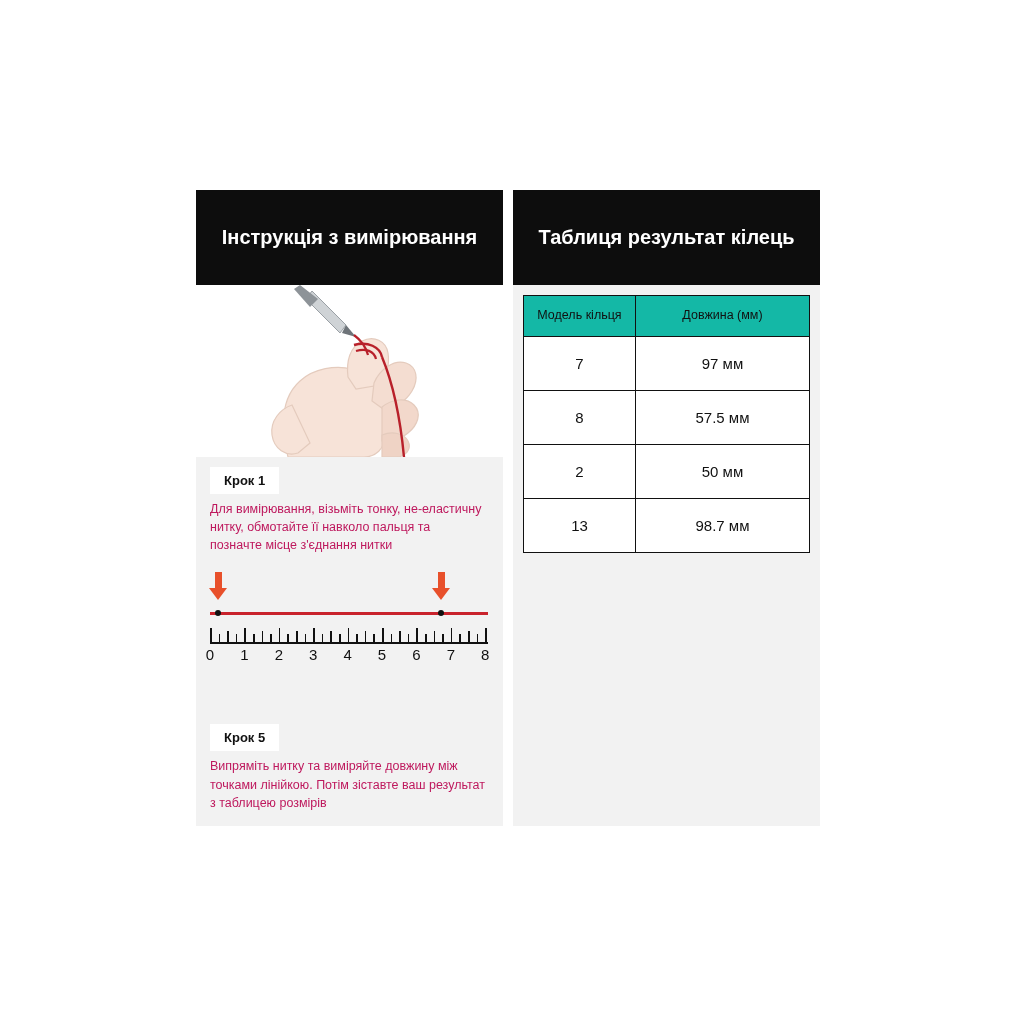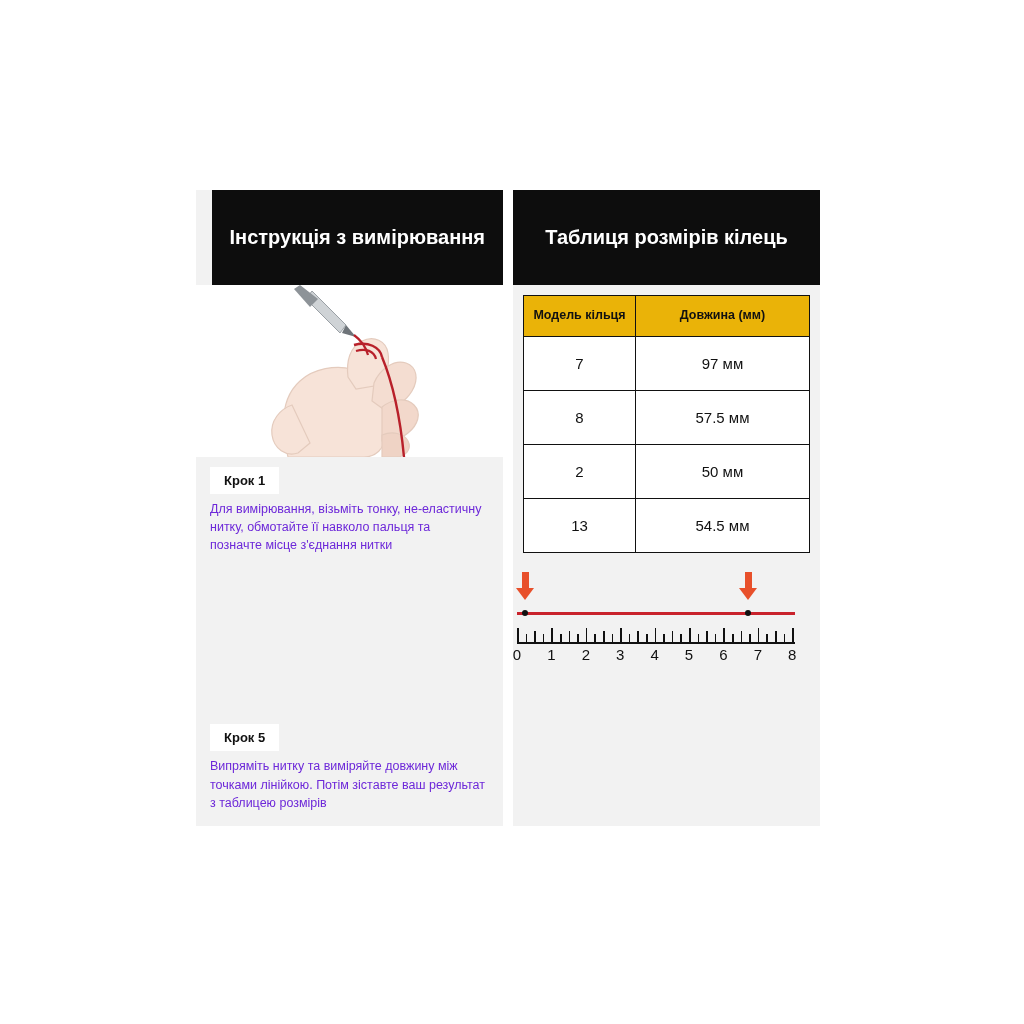--- a/index.html
+++ b/index.html
@@ -24,21 +24,20 @@
     display: flex;
     gap: 10px;
   }
 
   
   .left-col {
     width: 307px;
     display: flex;
     flex-direction: column;
     background: #f2f2f2;
-    align-items: flex-end;
   }
   .panel-header {
     background: #0d0d0d;
     color: #ffffff;
     text-align: center;
     font-weight: bold;
     font-size: 20px;
     line-height: 1.25;
     padding: 22px 18px;
     box-sizing: border-box;
@@ -61,21 +60,21 @@
     display: inline-block;
     font-size: 13px;
     font-weight: bold;
     color: #111;
     padding: 6px 14px;
     margin: 10px 0 0 14px;
   }
   .step-text {
     font-size: 12.5px;
     line-height: 1.45;
-    color: #6d28d9;
+    color: #be185d;
     padding: 6px 18px 0 14px;
     margin: 0;
   }
 
   .ruler-block {
     position: relative;
     height: 160px;
     background: #f2f2f2;
   }
   .arrow-stem {
@@ -158,23 +157,23 @@
     background: #ffffff;
     table-layout: fixed;
   }
   table.size-table th,
   table.size-table td {
     border: 1.5px solid #111;
     text-align: center;
     color: #111;
   }
   table.size-table th {
-    background: #eab308;
+    background: #14b8a6;
     font-size: 12.5px;
-    font-weight: bold;
+    font-weight: normal;
     padding: 12px 4px;
     line-height: 1.25;
   }
   table.size-table td {
     font-size: 15px;
     padding: 18px 4px;
   }
   table.size-table th:first-child,
   table.size-table td:first-child {
     width: 36%;
@@ -289,21 +288,21 @@
       </div>
     </div>
 
     <div>
       <div class="step-chip">Крок 5</div>
       <p class="step-text">Випряміть нитку та виміряйте довжину між точками лінійкою. Потім зіставте ваш результат з таблицею розмірів</p>
     </div>
   </div>
 
   <div class="right-col">
-    <div class="panel-header">Таблиця розмірів кілець</div>
+    <div class="panel-header">Таблиця результат кілець</div>
 
     <div class="table-wrap">
       <table class="size-table">
         <thead>
           <tr>
             <th>Модель кільця</th>
             <th>Довжина (мм)</th>
           </tr>
         </thead>
         <tbody>
@@ -314,19 +313,19 @@
           <tr>
             <td>8</td>
             <td>57.5 мм</td>
           </tr>
           <tr>
             <td>2</td>
             <td>50 мм</td>
           </tr>
           <tr>
             <td>13</td>
-            <td>54.5 мм</td>
+            <td>98.7 мм</td>
           </tr>
         </tbody>
       </table>
     </div>
   </div>
 </div>
 
 </body></html>

